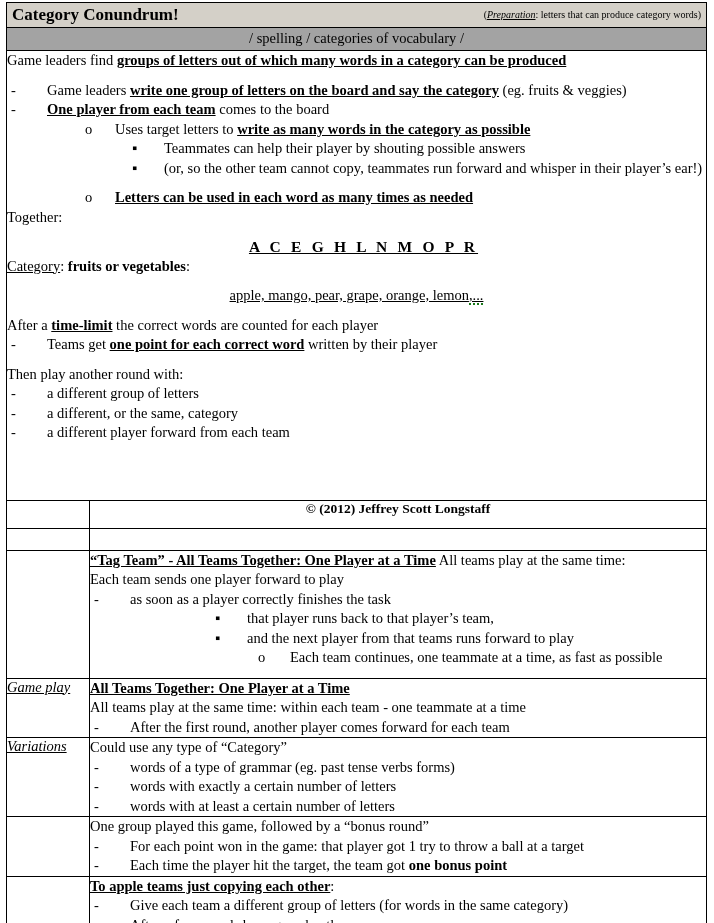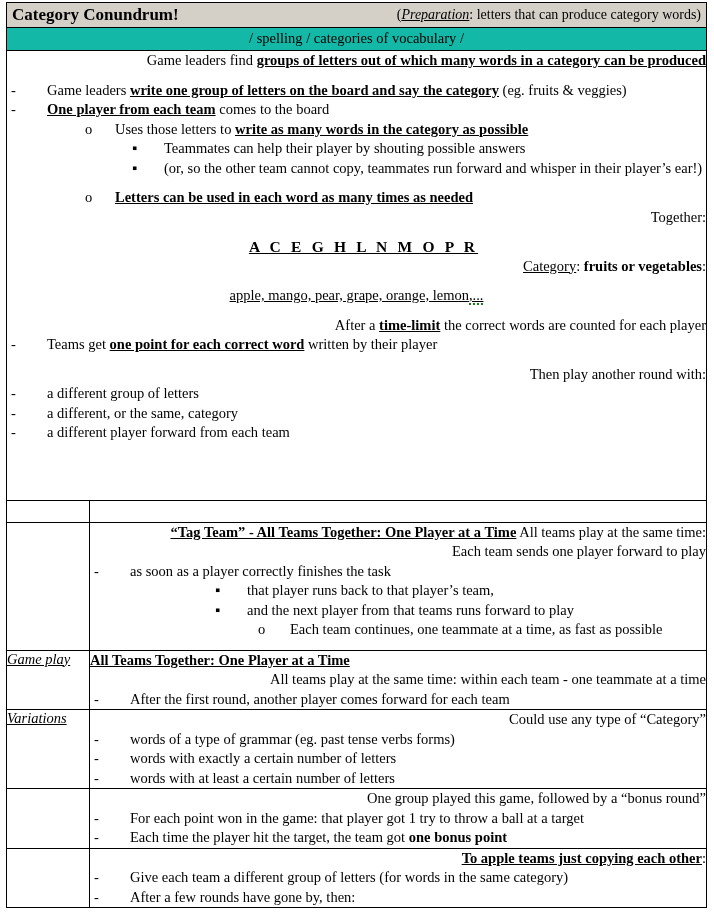--- a/index.html
+++ b/index.html
@@ -39,42 +39,42 @@
     padding: 1px 5px 2px 5px;
     height: 24px;
   }
   .title {
     font-size: 17px;
     font-weight: bold;
     letter-spacing: 0px;
     white-space: nowrap;
   }
   .subtitle-right {
-    font-size: 14px;
+    font-size: 10px;
     white-space: nowrap;
     margin-left: 48px;
   }
   .subtitle-right .prep {
     font-style: italic;
     text-decoration: underline;
   }
   .tags-row td {
     height: 23px;
     text-align: center;
     font-size: 14.5px;
-    background: #14b8a6;
+    background: #a3a3a3;
   }
   .tags-inner { padding: 2px 0 0 0; }
 
   .body-cell {
     padding: 2px 4px 4px 4px;
     font-size: 14.5px;
     line-height: 19.5px;
   }
-  .ln { white-space: normal; text-align: right; }
+  .ln { white-space: normal; }
   .u  { text-decoration: underline; }
   .b  { font-weight: bold; }
   .bu { font-weight: bold; text-decoration: underline; }
   .lvl1 { display: flex; padding-left: 4px; }
   .lvl1 .mk { width: 36px; flex: 0 0 36px; }
   .lvl2 { display: flex; padding-left: 78px; }
   .lvl2 .mk { width: 30px; flex: 0 0 30px; }
   .lvl3 { display: flex; padding-left: 125px; }
   .lvl3 .mk { width: 32px; flex: 0 0 32px; }
   .lvl3 .tx { flex: 1 1 auto; }
@@ -165,21 +165,21 @@
         <span class="tx"><span>Game leaders </span><span class="bu">write one group of letters on the board and say the category</span><span> (eg. fruits &amp; veggies)</span></span>
       </div>
 
       <div class="lvl1">
         <span class="mk">-</span>
         <span class="tx"><span class="bu">One player from each team</span><span> comes to the board</span></span>
       </div>
 
       <div class="lvl2">
         <span class="mk">o</span>
-        <span class="tx"><span>Uses those letters to </span><span class="bu">write as many words in the category as possible</span></span>
+        <span class="tx"><span>Uses target letters to </span><span class="bu">write as many words in the category as possible</span></span>
       </div>
 
       <div class="lvl3">
         <span class="mk">▪</span>
         <span class="tx">Teammates can help their player by shouting possible answers</span>
       </div>
 
       <div class="lvl3">
         <span class="mk">▪</span>
         <span class="tx">(or, so the other team cannot copy, teammates run forward and whisper in their player’s ear!)</span>
@@ -229,20 +229,24 @@
         <span class="mk">-</span>
         <span class="tx">a different player forward from each team</span>
       </div>
 
       <div class="blank"></div>
       <div class="blank"></div>
       <div class="blank"></div>
     </td>
   </tr>
 
+  <tr class="copy-row">
+    <td class="copy-left"></td>
+    <td class="copy-cell"><span>©</span><span> (2012) Jeffrey Scott Longstaff</span></td>
+  </tr>
 
   <tr class="empty-row">
     <td></td>
     <td></td>
   </tr>
 
   <tr>
     <td class="lbl-plain"></td>
     <td class="sect-cell">
       <div class="ln"><span class="bu">“Tag Team” - All Teams Together: One Player at a Time</span><span>  All teams play at the same time:</span></div>

